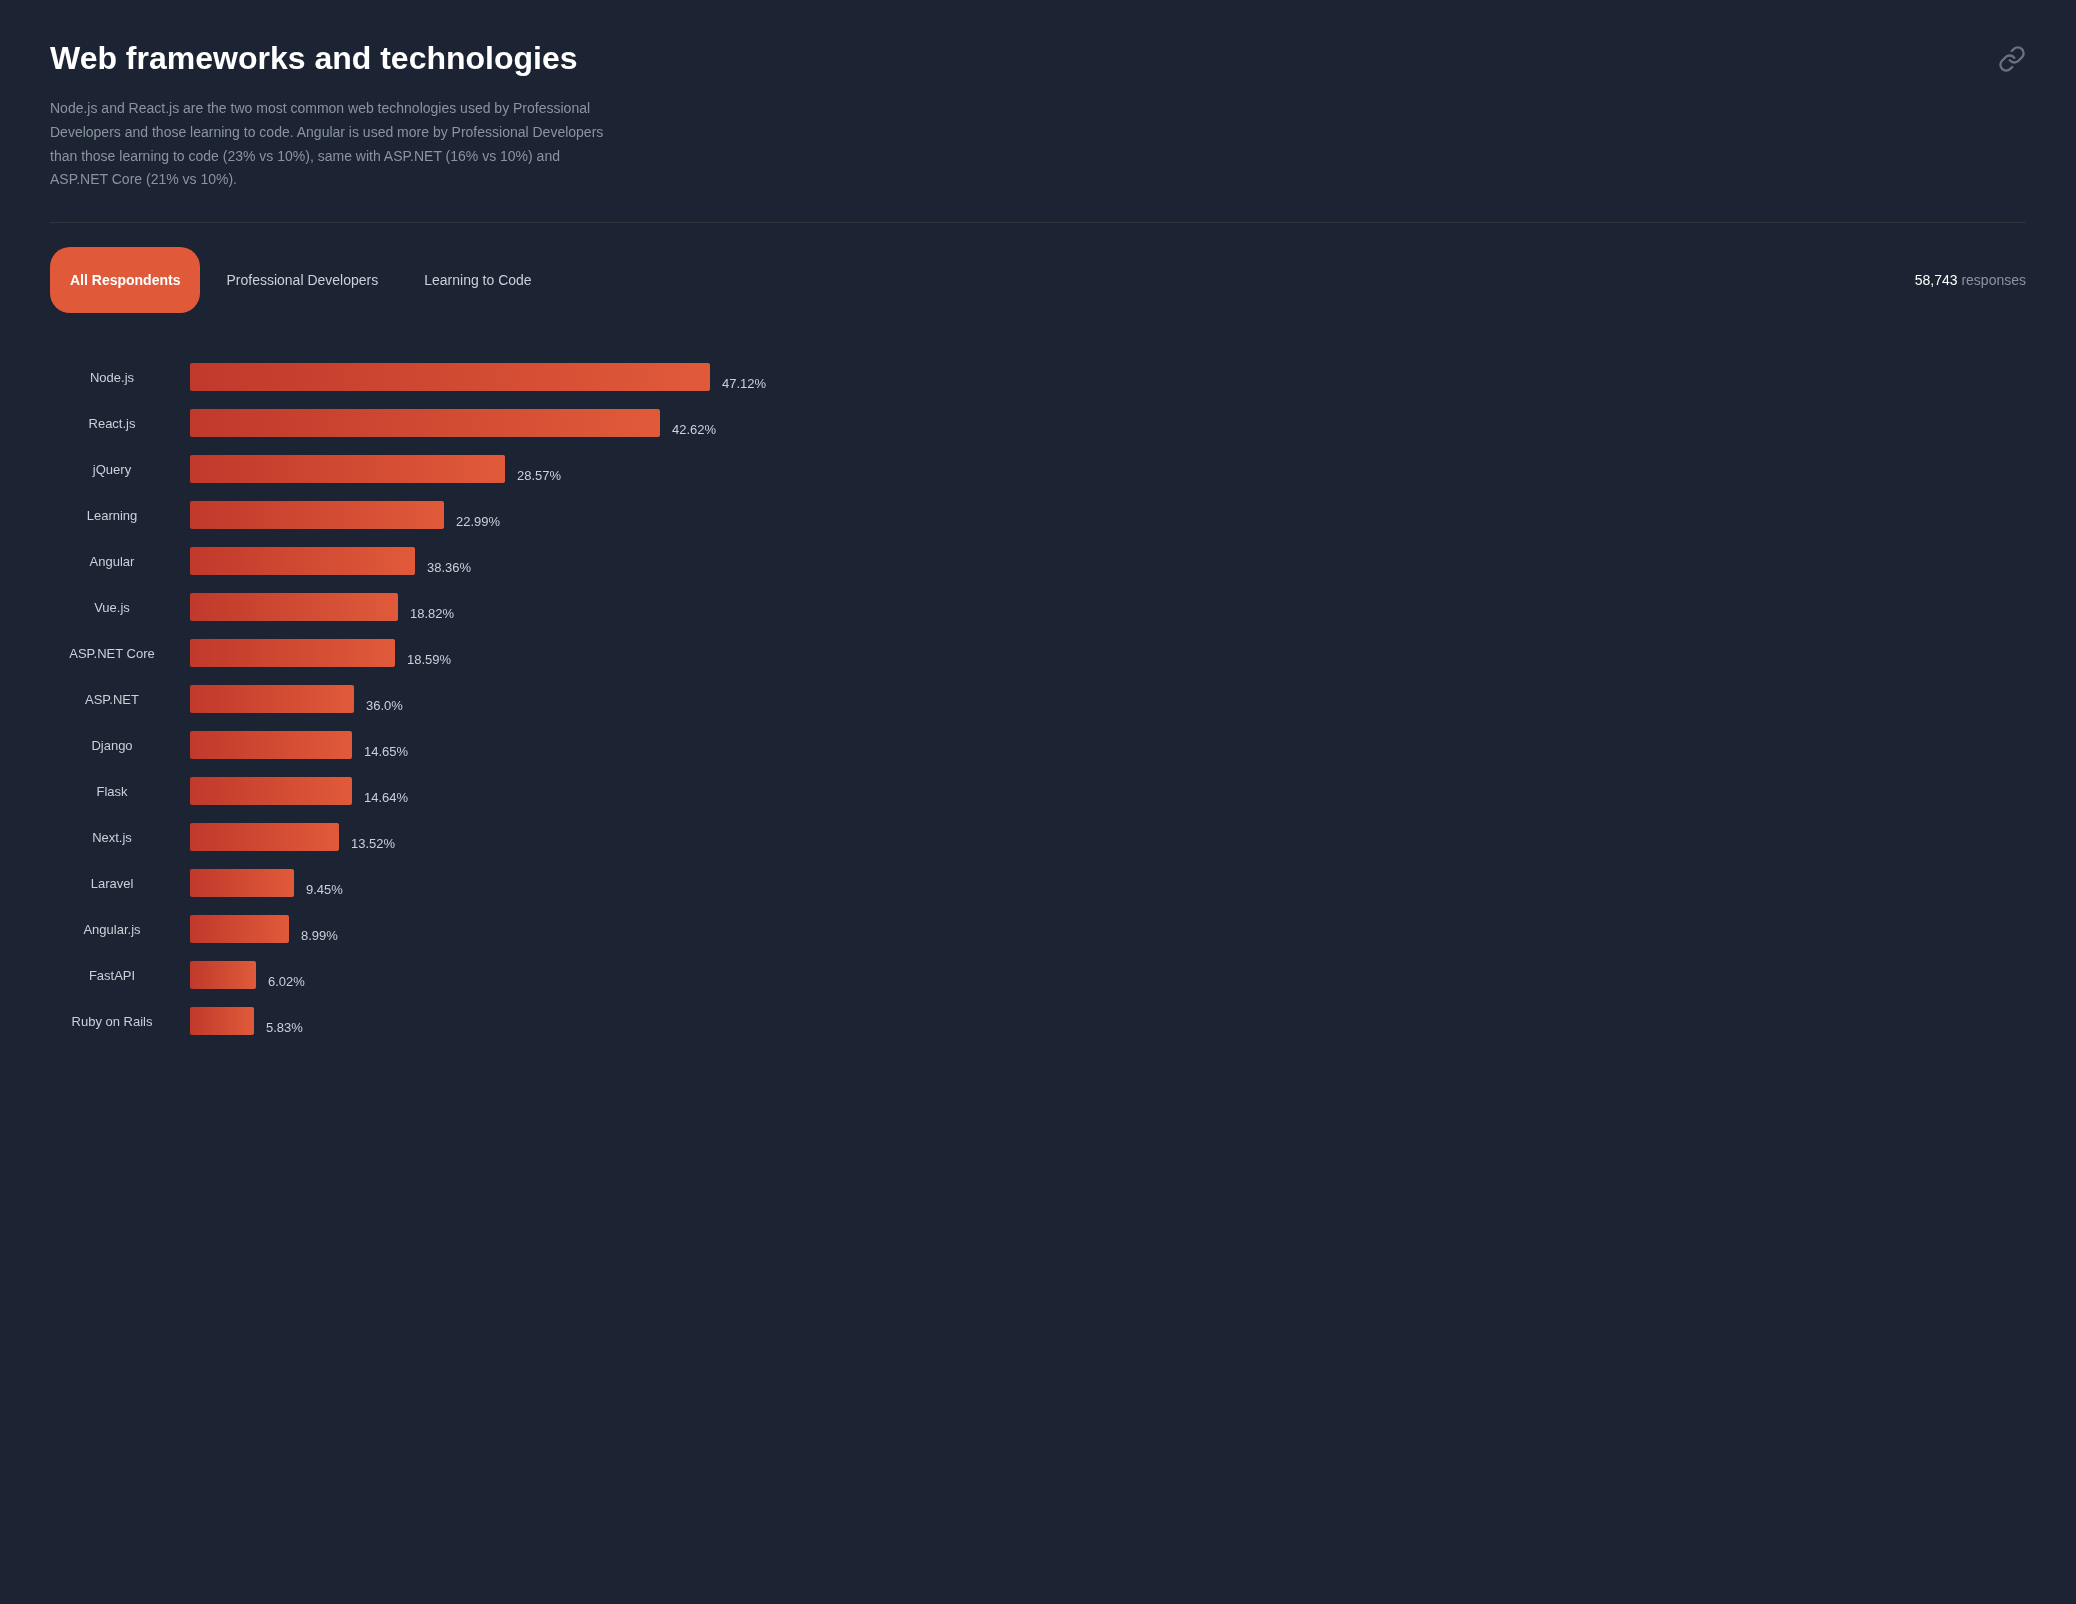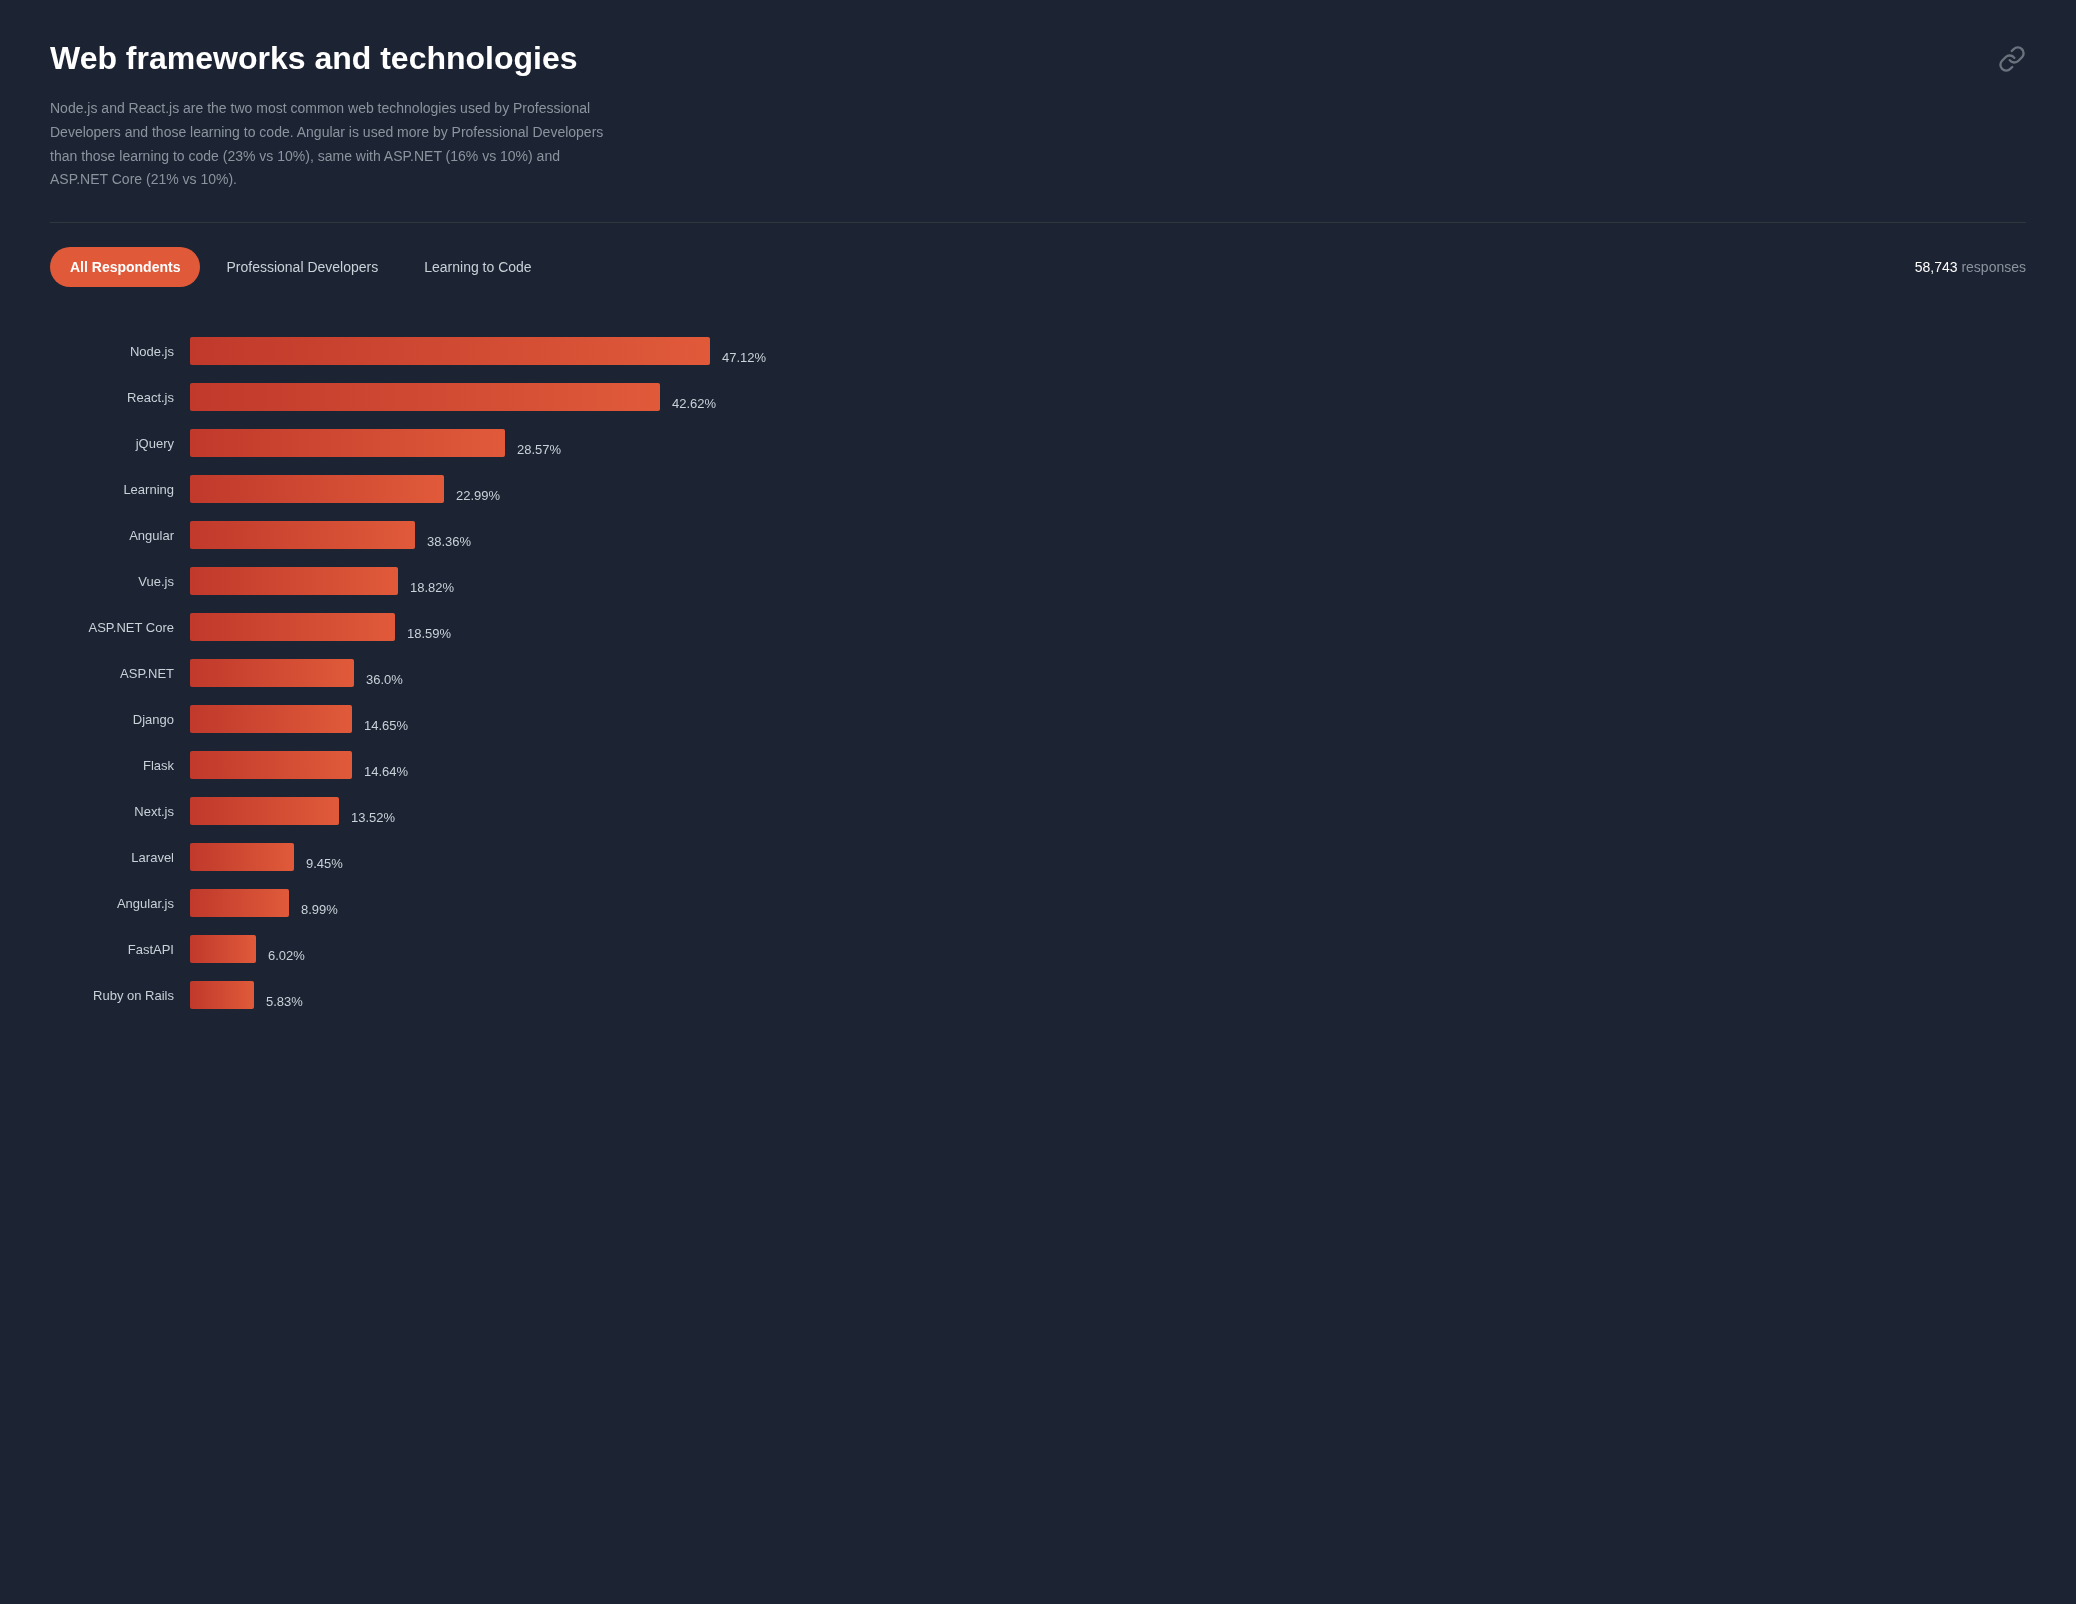--- a/index.html
+++ b/index.html
@@ -42,21 +42,21 @@
       align-items: center;
       justify-content: space-between;
       margin-bottom: 50px;
     }
     .filter-tabs {
       display: flex;
       align-items: center;
       gap: 6px;
     }
     .filter-tab {
-      padding: 12px 20px;
+      padding: 25px 20px;
       border-radius: 20px;
       font-size: 14px;
       cursor: pointer;
       border: none;
       background: transparent;
       color: #c9d1d9;
     }
     .filter-tab.active {
       background-color: #e05a3a;
       color: #ffffff;
@@ -72,21 +72,21 @@
     }
     .chart-container {
       width: 100%;
     }
     .chart-row {
       display: flex;
       align-items: center;
       margin-bottom: 18px;
     }
     .chart-label {
-      text-align: right;
+      text-align: center;
       min-width: 140px;
       padding-right: 16px;
       font-size: 13px;
       color: #c9d1d9;
       flex-shrink: 0;
     }
     .chart-bar-area {
       flex: 1;
       display: flex;
       align-items: flex-end;

